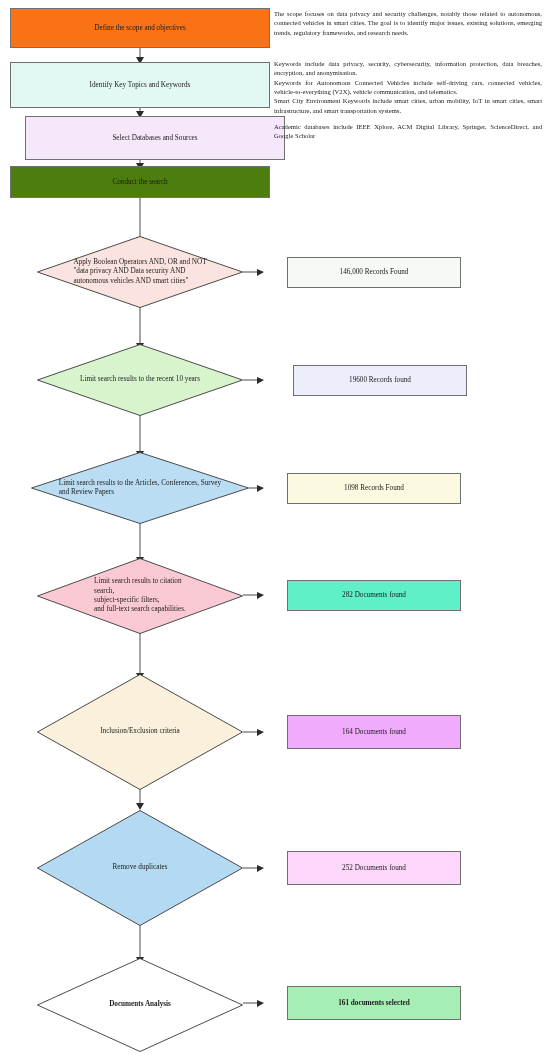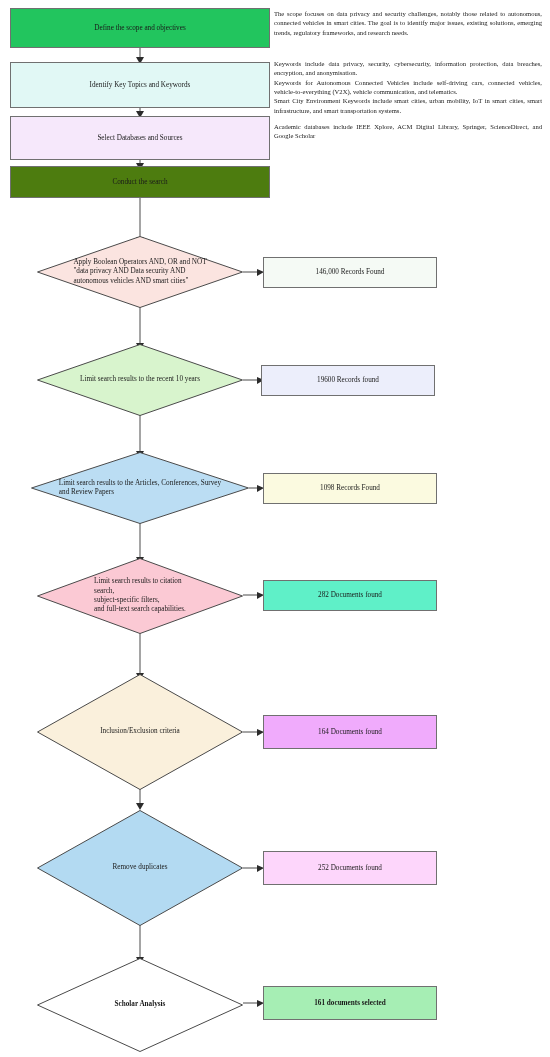--- a/index.html
+++ b/index.html
@@ -39,20 +39,21 @@
     border: 1px solid #707070;
     font-size: 7.2px;
     padding: 2px 6px;
   }
 
   
   .result {
     border: 1px solid #707070;
     font-size: 7.2px;
     padding: 2px 14px;
+    margin-left: 24px;
   }
   .result.bold { font-weight: bold; }
 
   
   .diamond {
     position: absolute;
   }
   .diamond svg {
     position: absolute;
     left: 0; top: 0;
@@ -149,29 +150,29 @@
     <line x1="243" y1="732" x2="258" y2="732"></line>
     <polygon points="257,729 257,736 264,732"></polygon>
 
     <line x1="243" y1="868" x2="258" y2="868"></line>
     <polygon points="257,865 257,872 264,868"></polygon>
 
     <line x1="243" y1="1003" x2="258" y2="1003"></line>
     <polygon points="257,1000 257,1007 264,1003"></polygon>
   </svg>
 
-  <div class="node proc" style="left:10px; top:8px; width:260px; height:40px; background:#22c55e;">
+  <div class="node proc" style="left:10px; top:8px; width:260px; height:40px; background:#f97316;">
     <span>Define the scope and objectives</span>
   </div>
 
   <div class="node proc" style="left:10px; top:62px; width:260px; height:46px; background:#e1f8f5;">
     <span>Identify Key Topics and Keywords</span>
   </div>
 
-  <div class="node proc" style="left:10px; top:116px; width:260px; height:44px; background:#f6e8fb;">
+  <div class="node proc" style="left:25px; top:116px; width:260px; height:44px; background:#f6e8fb;">
     <span>Select Databases and Sources</span>
   </div>
 
   <div class="node proc" style="left:10px; top:166px; width:260px; height:32px; background:#4d7c0f;">
     <span>Conduct the search</span>
   </div>
 
   <div class="note" style="left:274px; top:9px; width:268px;">The scope focuses on data privacy and security challenges, notably those related to autonomous, connected vehicles in smart cities. The goal is to identify major issues, existing solutions, emerging trends, regulatory frameworks, and research needs.</div>
 
   <div class="note" style="left:274px; top:59px; width:268px;">Keywords include data privacy, security, cybersecurity, information protection, data breaches, encryption, and anonymisation.
@@ -225,28 +226,28 @@
     <svg viewBox="0 0 206 116" preserveAspectRatio="none">
       <polygon points="103,0.5 205.5,58 103,115.5 0.5,58" fill="#b3daf2" stroke="#4a4a4a" stroke-width="1" vector-effect="non-scaling-stroke"></polygon>
     </svg>
     <div class="dlabel">Remove duplicates</div>
   </div>
 
   <div class="diamond bold" style="left:37px; top:958px; width:206px; height:94px;">
     <svg viewBox="0 0 206 94" preserveAspectRatio="none">
       <polygon points="103,0.5 205.5,47 103,93.5 0.5,47" fill="#ffffff" stroke="#4a4a4a" stroke-width="1" vector-effect="non-scaling-stroke"></polygon>
     </svg>
-    <div class="dlabel">Scholar Analysis</div>
+    <div class="dlabel">Documents Analysis</div>
   </div>
 
   <div class="node result" style="left:263px; top:257px; width:174px; height:31px; background:#f5faf5;">
     <span>146,000 Records Found</span>
   </div>
 
-  <div class="node result" style="left:261px; top:365px; width:174px; height:31px; background:#eceefb;">
+  <div class="node result" style="left:269px; top:365px; width:174px; height:31px; background:#eceefb;">
     <span>19600 Records found</span>
   </div>
 
   <div class="node result" style="left:263px; top:473px; width:174px; height:31px; background:#fbfae0;">
     <span>1098 Records Found</span>
   </div>
 
   <div class="node result" style="left:263px; top:580px; width:174px; height:31px; background:#5ff0c8;">
     <span>282 Documents found</span>
   </div>

